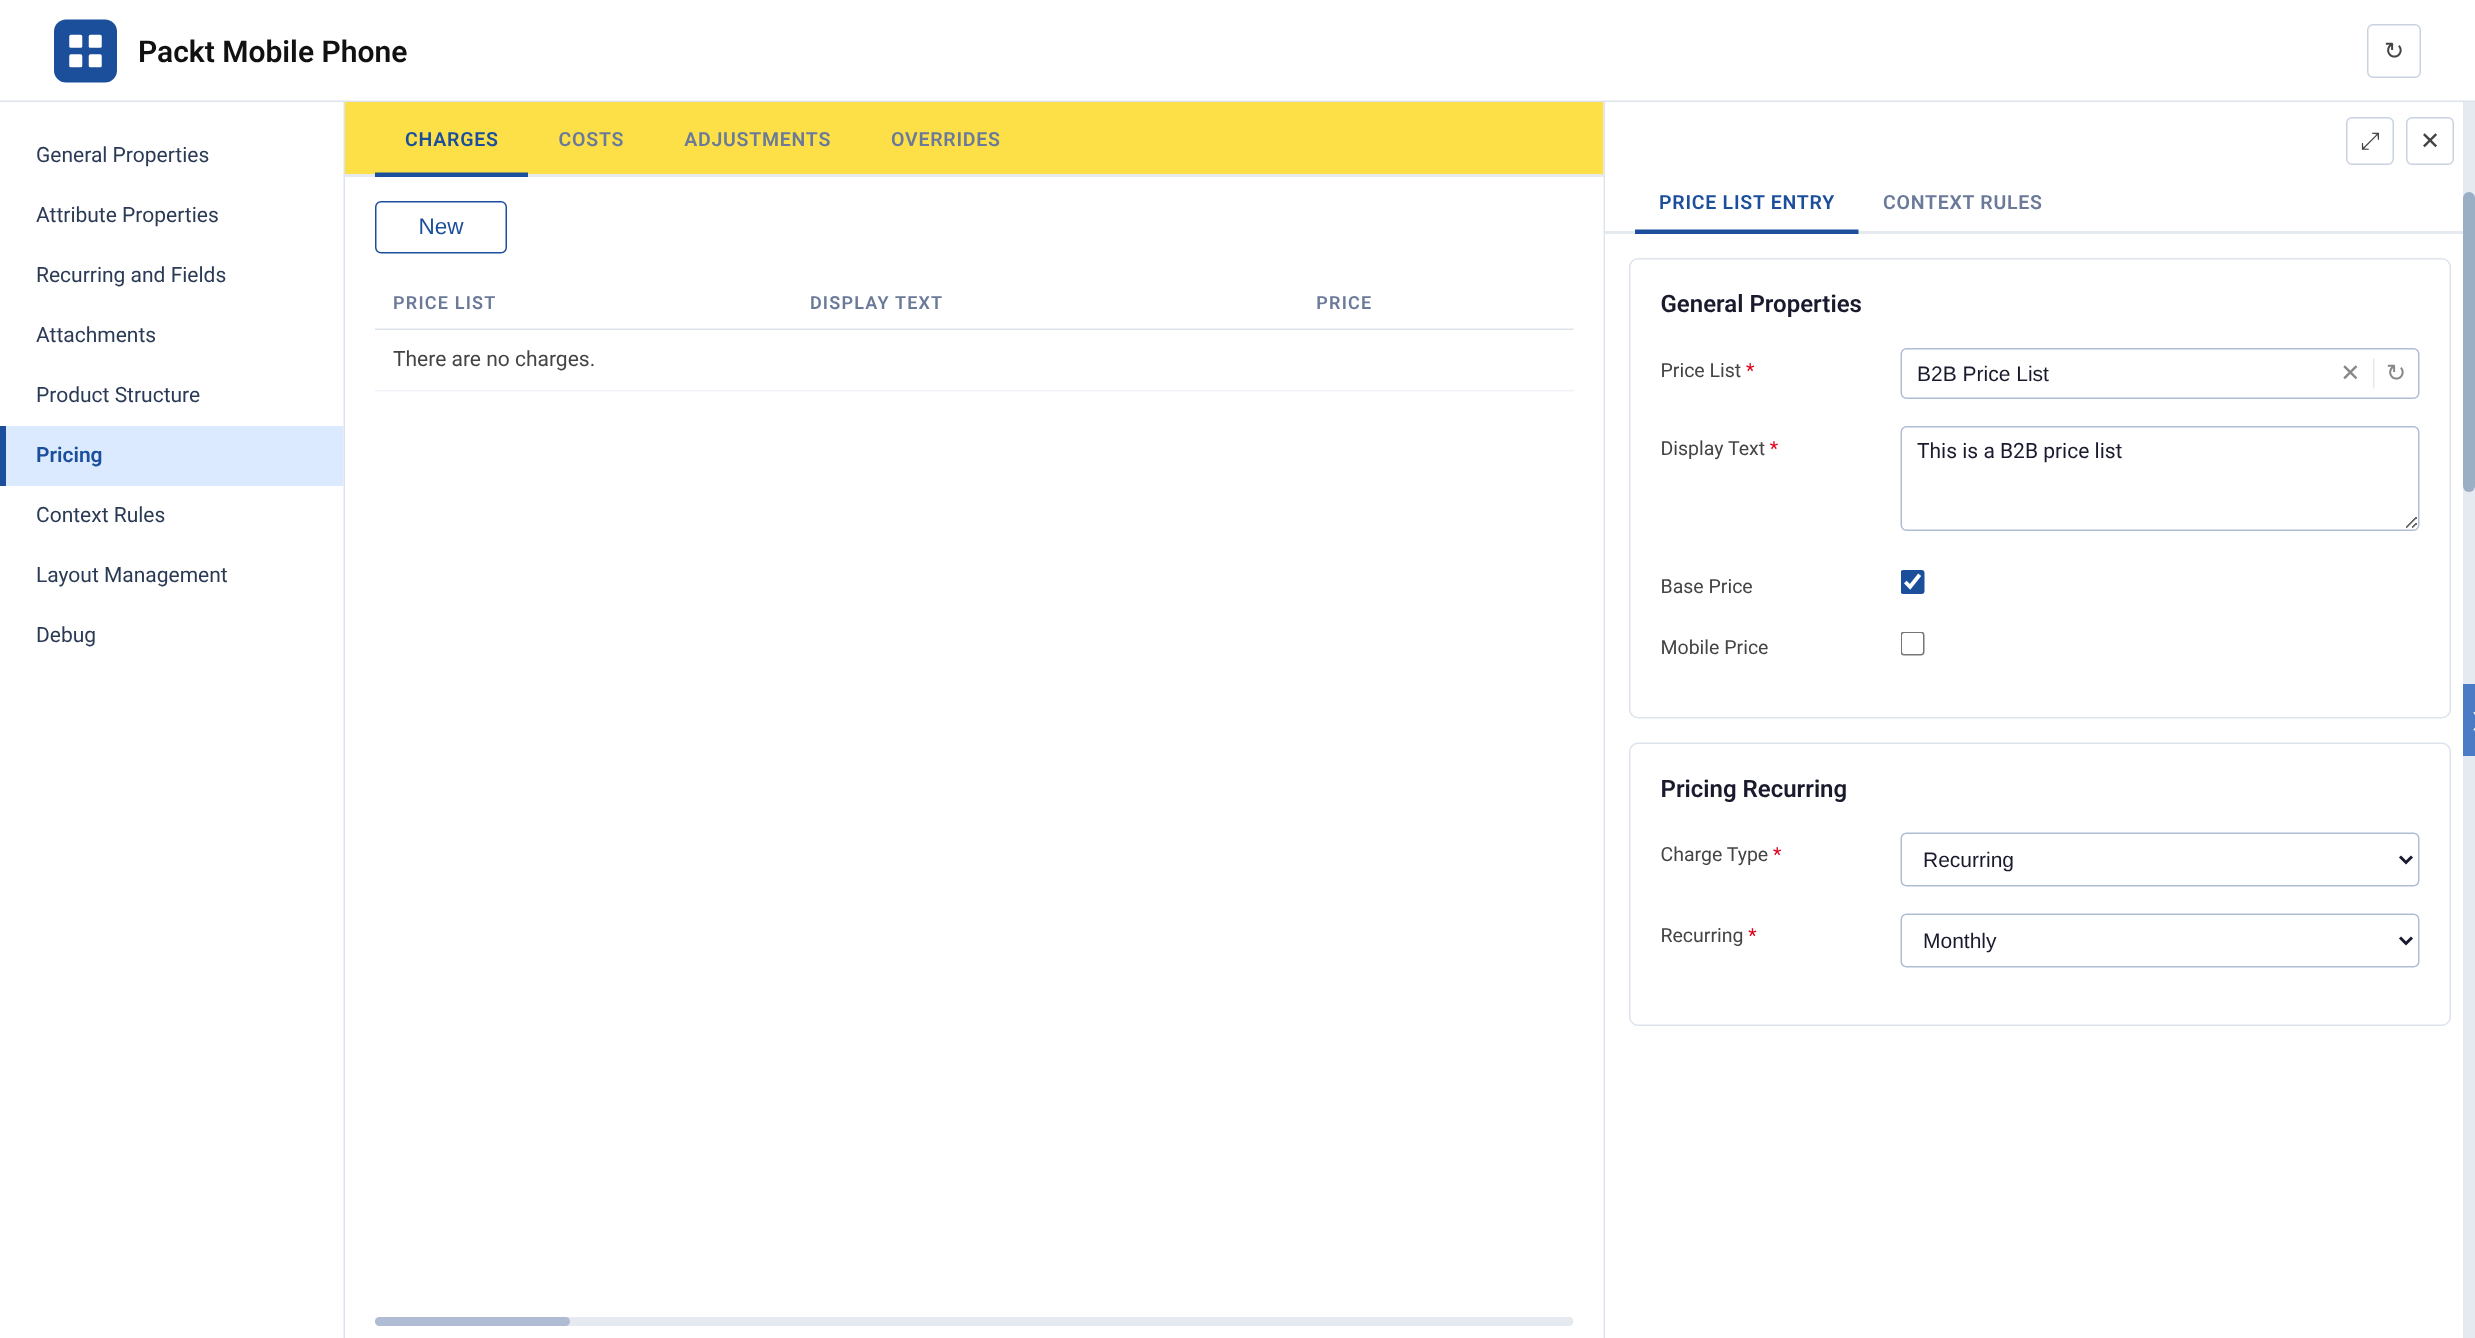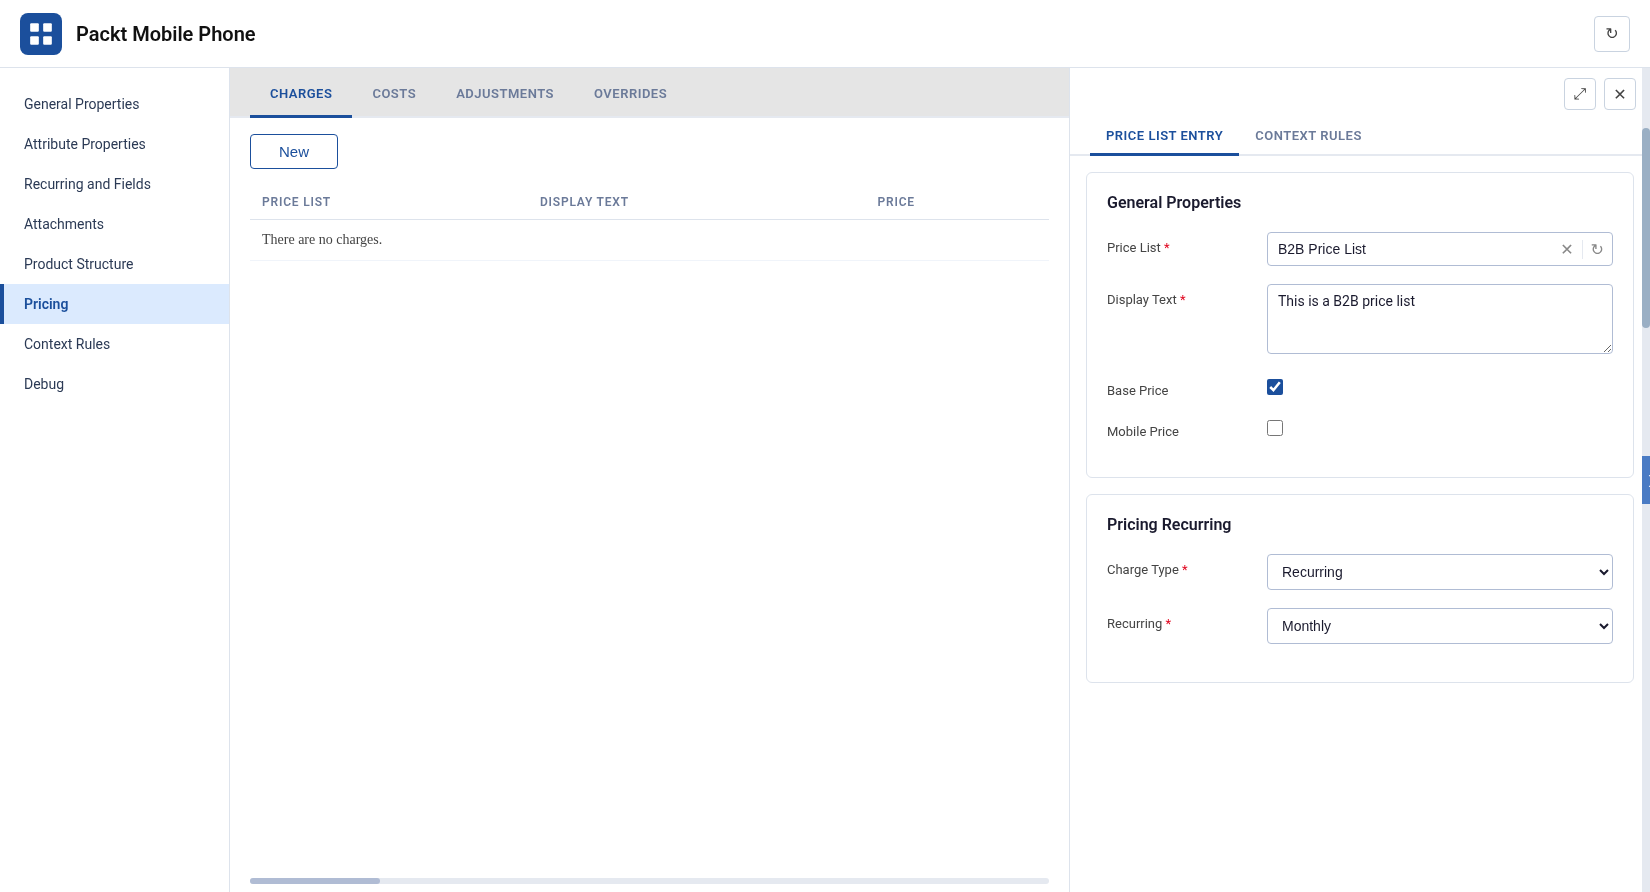--- a/index.html
+++ b/index.html
@@ -12,21 +12,21 @@
       width: 1650px;
       overflow: hidden;
     }
 
     
     .header {
       display: flex;
       align-items: center;
       background: #ffffff;
       border-bottom: 1px solid #dde3ec;
-      padding: 0 20px;
+      padding: 0 36px;
       height: 68px;
       position: relative;
     }
     .header-icon {
       width: 42px;
       height: 42px;
       background: #1b4f9c;
       border-radius: 8px;
       display: flex;
       align-items: center;
@@ -104,21 +104,21 @@
       display: flex;
       flex-direction: column;
       overflow: hidden;
     }
 
     
     .tabs-bar {
       display: flex;
       border-bottom: 2px solid #e5e9f0;
       padding: 0 20px;
-      background: #e5e5e5;
+      background: #fde047;
     }
     .tab {
       padding: 18px 20px 14px;
       cursor: pointer;
       font-size: 13px;
       font-weight: 600;
       color: #6b7a99;
       letter-spacing: 0.5px;
       text-transform: uppercase;
       position: relative;
@@ -164,21 +164,20 @@
       color: #6b7a99;
       letter-spacing: 0.8px;
       text-transform: uppercase;
       border-bottom: 1px solid #dde3ec;
     }
     .charges-table td {
       padding: 12px;
       color: #444;
       border-bottom: 1px solid #f0f4fa;
       font-size: 14px;
-      font-family: Liberation Serif, serif;
     }
     .no-charges-msg {
       color: #6b7a99;
       font-size: 14px;
       padding: 12px 12px;
     }
     .scrollbar-row {
       padding: 4px 20px 8px;
     }
     .scrollbar-track {
@@ -434,20 +433,23 @@
       <span>Attachments</span>
     </div>
     <div class="sidebar-item">
       <span>Product Structure</span>
     </div>
     <div class="sidebar-item active">
       <span>Pricing</span>
     </div>
     <div class="sidebar-item">
       <span>Context Rules</span>
+    </div>
+    <div class="sidebar-item">
+      <span>Layout Management</span>
     </div>
     <div class="sidebar-item">
       <span>Debug</span>
     </div>
   </div>
 
   <div class="content-area">
 
     <div class="main-panel">
 

